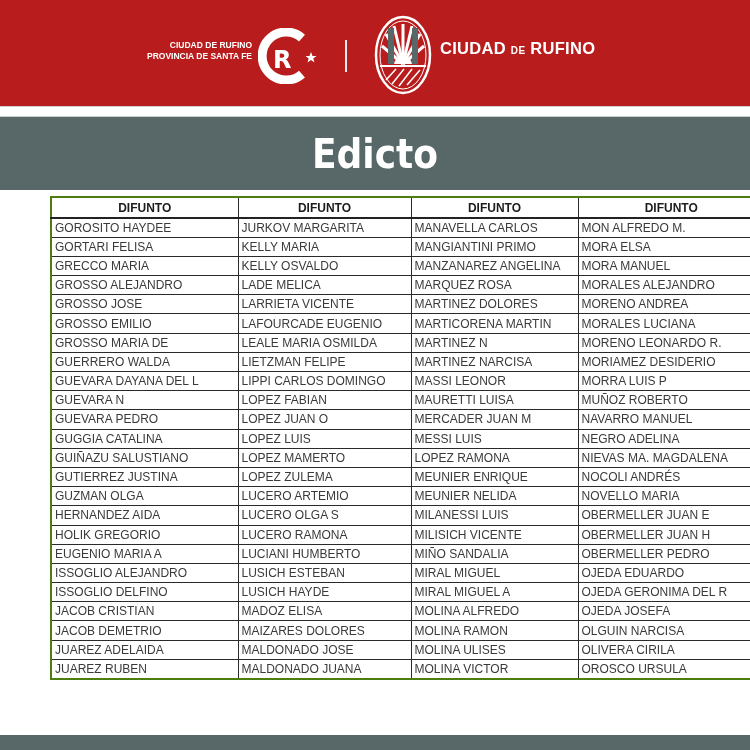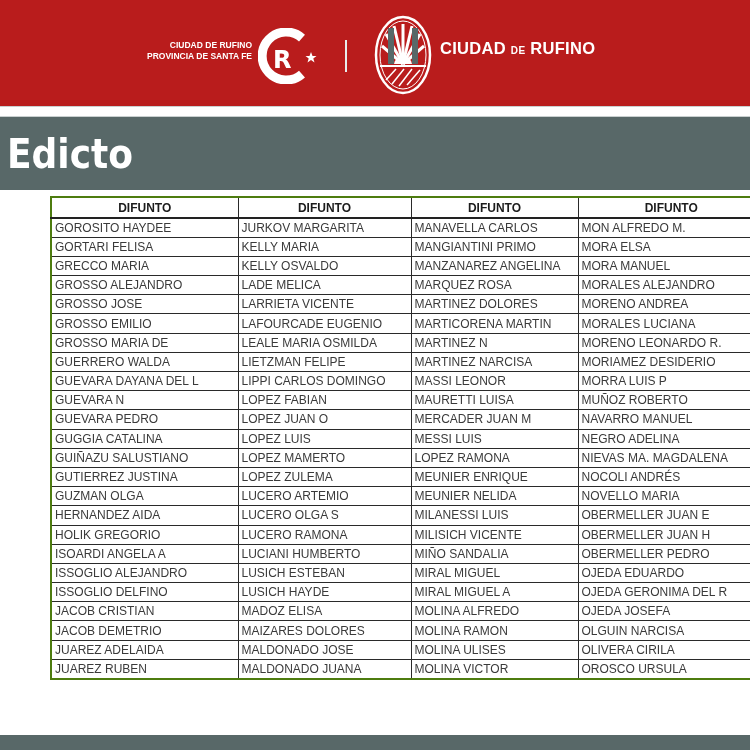--- a/index.html
+++ b/index.html
@@ -16,21 +16,21 @@
   .white-strip {
     position: absolute; left: 0; top: 106px; width: 750px; height: 11px;
     background: #ffffff;
     border-top: 1px solid #c9d0d0;
     border-bottom: 1px solid #c9d0d0;
     box-sizing: border-box;
   }
   .title-band {
     position: absolute; left: 0; top: 117px; width: 750px; height: 73px;
     background: #586868;
-    display: flex; align-items: center; 
+    display: flex; align-items: center; justify-content: center;
   }
   .title-band h1 {
     margin: 0; color: #ffffff; font-weight: bold; font-size: 40px;
     font-family: "DejaVu Sans", sans-serif; letter-spacing: 0px;
     transform: scaleX(0.9);
   }
   .bottom-band {
     position: absolute; left: 0; top: 735px; width: 750px; height: 15px;
     background: #586868;
   }
@@ -238,21 +238,21 @@
           <td>MILANESSI LUIS</td>
           <td>OBERMELLER JUAN E</td>
         </tr>
         <tr>
           <td>HOLIK GREGORIO</td>
           <td>LUCERO RAMONA</td>
           <td>MILISICH VICENTE</td>
           <td>OBERMELLER JUAN H</td>
         </tr>
         <tr>
-          <td>ISOARDI ANGELA A</td>
+          <td>EUGENIO MARIA A</td>
           <td>LUCIANI HUMBERTO</td>
           <td>MIÑO SANDALIA</td>
           <td>OBERMELLER PEDRO</td>
         </tr>
         <tr>
           <td>ISSOGLIO ALEJANDRO</td>
           <td>LUSICH ESTEBAN</td>
           <td>MIRAL MIGUEL</td>
           <td>OJEDA EDUARDO</td>
         </tr>

